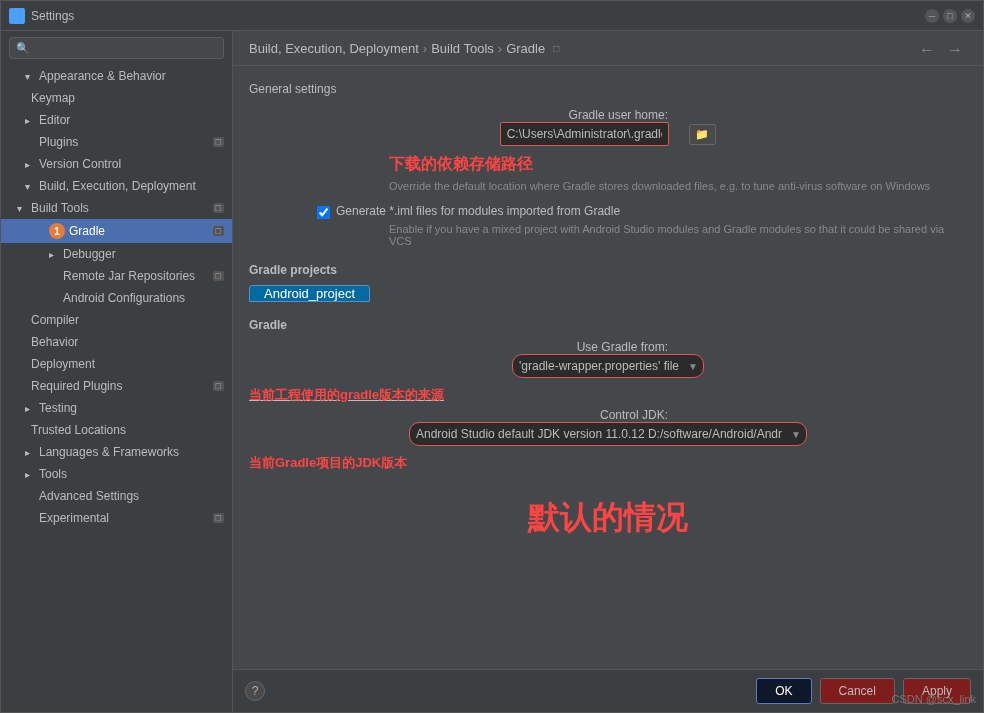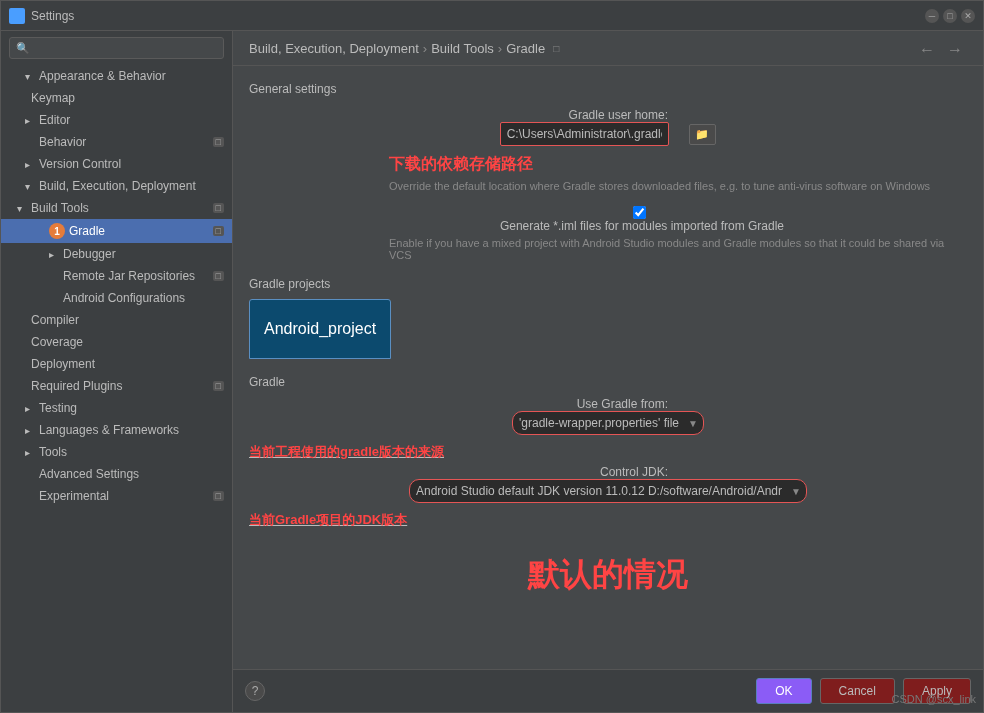--- a/index.html
+++ b/index.html
@@ -232,24 +232,23 @@
     }
     .hint-text {
       font-size: 11px;
       color: #888;
       margin-left: 140px;
       margin-bottom: 10px;
       line-height: 1.4;
     }
     .checkbox-row {
       display: flex;
-      align-items: center;
+      align-items: flex-start;
       margin-bottom: 4px;
       margin-left: 68px;
-      flex-direction: column;
     }
     .checkbox-row input[type="checkbox"] {
       margin-right: 6px;
       margin-top: 2px;
       flex-shrink: 0;
     }
     .checkbox-label {
       font-size: 12px;
       color: #bbbbbb;
     }
@@ -258,33 +257,33 @@
       color: #888;
       margin-left: 140px;
       margin-top: 2px;
       margin-bottom: 10px;
     }
     .subsection-title {
       font-size: 12px;
       color: #bbbbbb;
       margin-top: 16px;
       margin-bottom: 8px;
-      font-weight: normal;
+      font-weight: bold;
     }
     .projects-tabs {
       display: flex;
       margin-bottom: 12px;
       gap: 0;
     }
     .project-tab {
-      background: #0c4a6e;
+      background: #0369a1;
       border: 1px solid #5a8fc2;
       color: #fff;
-      padding: 20px 14px;
-      font-size: 16px;
+      padding: 0 14px;
+      font-size: 13px;
       cursor: pointer;
       border-radius: 3px 3px 0 0;
     }
     .dropdown-wrap {
       flex: 1;
       position: relative;
     }
     .dropdown-select {
       width: 100%;
       background: #2b2b2b;
@@ -320,21 +319,21 @@
     .btn {
       padding: 5px 18px;
       border-radius: 3px;
       font-size: 12px;
       cursor: pointer;
       border: 1px solid #666;
       color: #bbbbbb;
       background: #7f1d1d;
     }
     .btn.primary {
-      background: #8b5cf6;
+      background: #0f172a;
       border-color: #5a7ec0;
       color: #fff;
     }
     .annotation-chinese {
       color: #ff4444;
       font-size: 16px;
       font-weight: bold;
     }
     .main-annotation {
       color: #ff4444;
@@ -393,21 +392,21 @@
           <span>Keymap</span>
         </div>
 
         <div class="nav-item indent1">
           <span class="arrow">▸</span>
           <span>Editor</span>
         </div>
 
         <div class="nav-item indent1">
           <span class="arrow"></span>
-          <span>Behavior</span>
+          <span>Plugins</span>
           <span class="badge">□</span>
         </div>
 
         <div class="nav-item indent1">
           <span class="arrow">▸</span>
           <span>Version Control</span>
         </div>
 
         <div class="nav-item indent1">
           <span class="arrow">▾</span>
@@ -442,39 +441,43 @@
           <span>Android Configurations</span>
         </div>
 
         <div class="nav-item indent2">
           <span class="arrow"></span>
           <span>Compiler</span>
         </div>
 
         <div class="nav-item indent2">
           <span class="arrow"></span>
-          <span>Coverage</span>
+          <span>Behavior</span>
         </div>
 
         <div class="nav-item indent2">
           <span class="arrow"></span>
           <span>Deployment</span>
         </div>
 
         <div class="nav-item indent2">
           <span class="arrow"></span>
           <span>Required Plugins</span>
           <span class="badge">□</span>
         </div>
 
         <div class="nav-item indent1">
           <span class="arrow">▸</span>
           <span>Testing</span>
         </div>
 
+        <div class="nav-item indent2">
+          <span class="arrow"></span>
+          <span>Trusted Locations</span>
+        </div>
 
         <div class="nav-item indent1">
           <span class="arrow">▸</span>
           <span>Languages &amp; Frameworks</span>
         </div>
 
         <div class="nav-item indent1">
           <span class="arrow">▸</span>
           <span>Tools</span>
         </div>
@@ -563,21 +566,21 @@
           <div class="form-input-wrap">
             <div class="dropdown-wrap">
               <select class="dropdown-select">
                 <option>Android Studio default JDK version 11.0.12 D:/software/Android/Andr</option>
               </select>
               <span class="dropdown-arrow">▼</span>
             </div>
           </div>
         </div>
 
-        <div style="margin-bottom: 6px; text-decoration: underline;">
+        <div style="margin-bottom: 6px;">
           <span style="font-size:13px; color:#ff4444; font-weight:bold;">当前Gradle项目的JDK版本</span>
         </div>
 
         <div class="main-annotation">默认的情况</div>
       </div>
 
       <div class="bottom-bar">
         <button class="help-btn">?</button>
         <button class="btn primary">OK</button>
         <button class="btn">Cancel</button>

